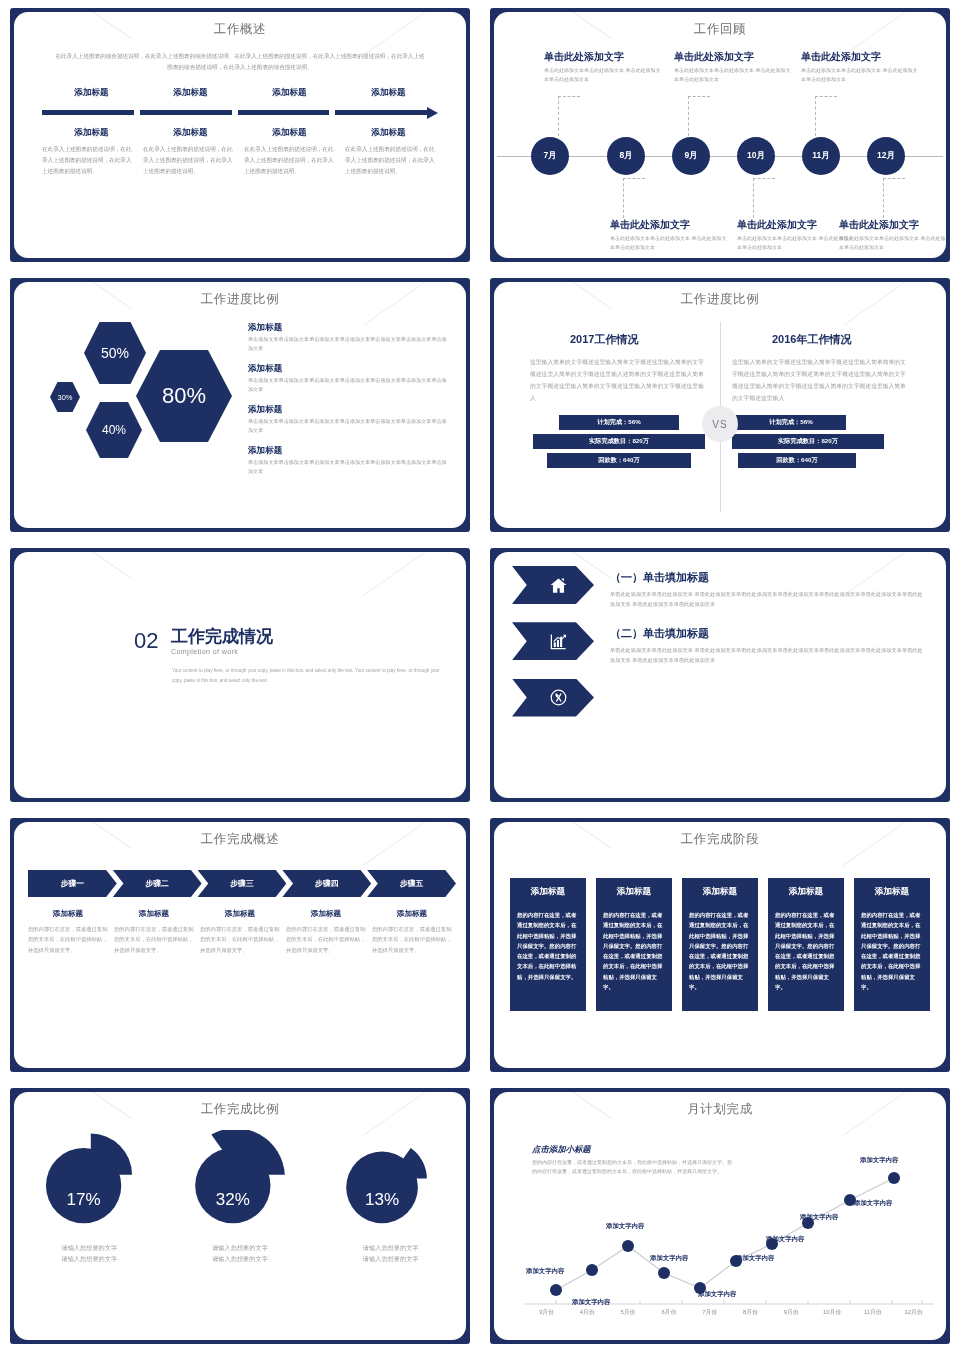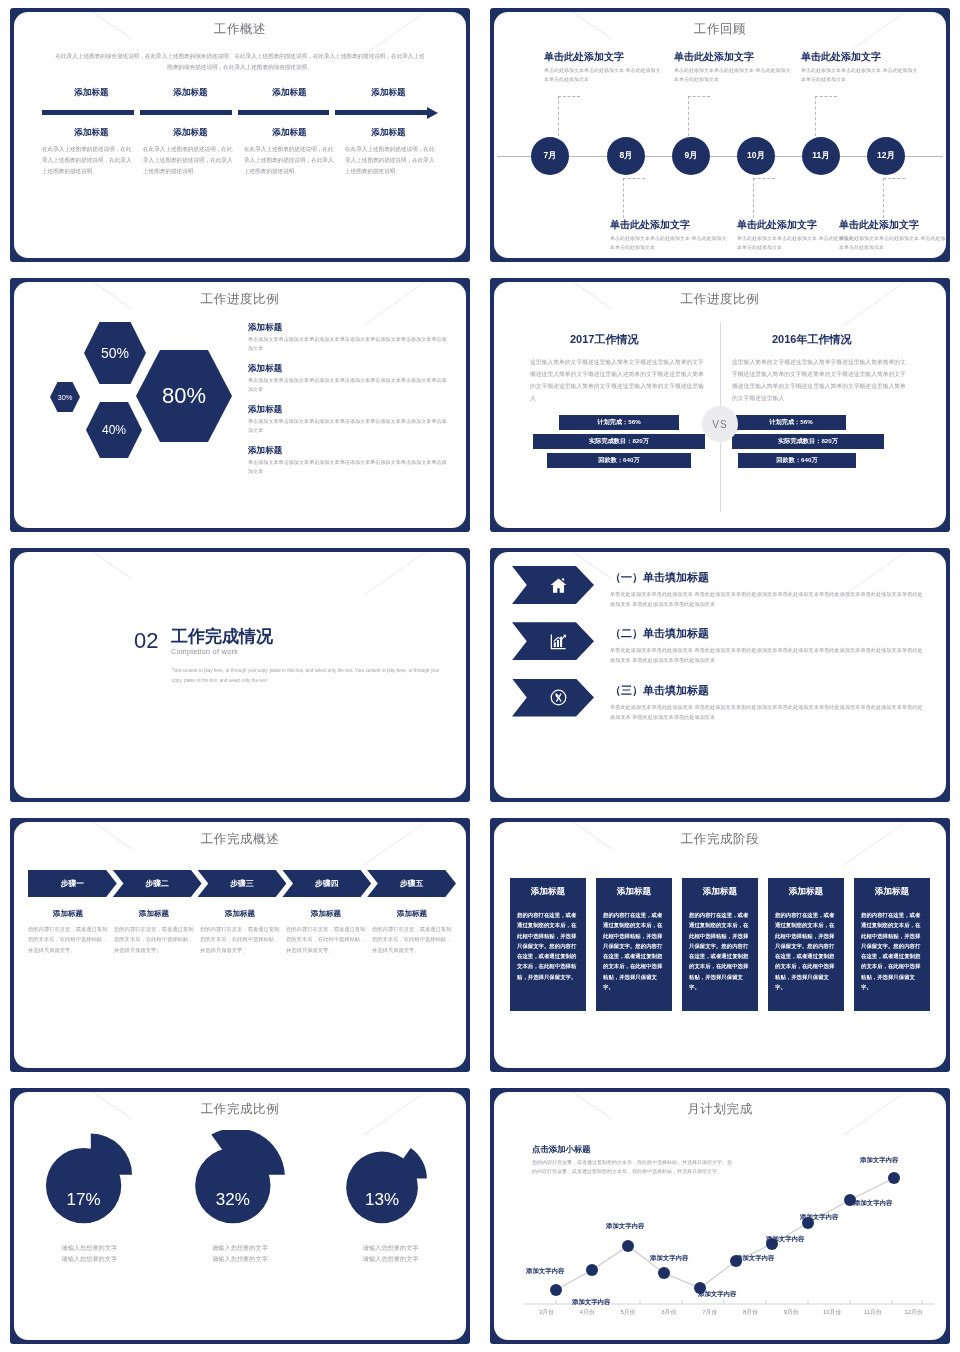--- a/index.html
+++ b/index.html
@@ -217,21 +217,21 @@
 
   
   .s9-row { display: flex; margin: 12px 0 0; }
   .s9-cell { flex: 1; text-align: center; }
   .s9-pie { width: 108px; height: 104px; margin: 0 auto; }
   .s9-cap { font-size: 6.2px; line-height: 1.85; color: #9a9aa2; margin-top: 4px; }
 
   
   .s10-body { position: relative; height: 214px; }
   .s10-note { position: absolute; left: 38px; top: 26px; width: 200px; }
-  .s10-note .h { font-size: 8.4px; font-weight: bold; color: #1d2f63; }
+  .s10-note .h { font-size: 8.4px; font-weight: bold; color: #1d2f63; font-style: italic; }
   .s10-note .b { font-size: 5px; line-height: 1.8; color: #9a9aa2; margin-top: 3px; }
   .s10-svg { position: absolute; left: 0; top: 0; }
   .s10-xlabels {
     position: absolute; left: 32px; right: 12px; top: 190px;
     display: flex;
   }
   .s10-xlabels span { flex: 1; text-align: center; font-size: 5.8px; color: #8a8a92; }
 </style>
 </head>
 <body>
@@ -446,24 +446,20 @@
               <div class="b">单击此处添加文本单击此处添加文本 单击此处添加文本单击此处添加文本单击此处添加文本单击此处添加文本单击此处添加文本单击此处添加文本 单击此处添加文本单击此处添加文本</div>
             </div>
           </div>
 
           <div class="s6-row">
             <div class="s6-flag">
               <svg width="19" height="19" viewBox="0 0 24 24">
                 <circle cx="12" cy="12" r="9.2" fill="none" stroke="#ffffff" stroke-width="1.6"></circle>
                 <path fill="none" stroke="#ffffff" stroke-width="1.6" stroke-linecap="round" d="M9 7.5 v2.2 l2.6 2.6 M9 7.5 l2.6 2.2 M15 7.5 L9.6 16.5 M15 16.5 l-2.2 -3.6"></path>
               </svg>
-            </div>
-            <div class="s6-txt">
-              <div class="h">（三）单击填加标题</div>
-              <div class="b">单击此处添加文本单击此处添加文本 单击此处添加文本单击此处添加文本单击此处添加文本单击此处添加文本单击此处添加文本单击此处添加文本 单击此处添加文本单击此处添加文本</div>
             </div>
           </div>
 
         </div>
       </div>
     </div>
   </div>
 
   <div class="slide">
     <div class="frame">

